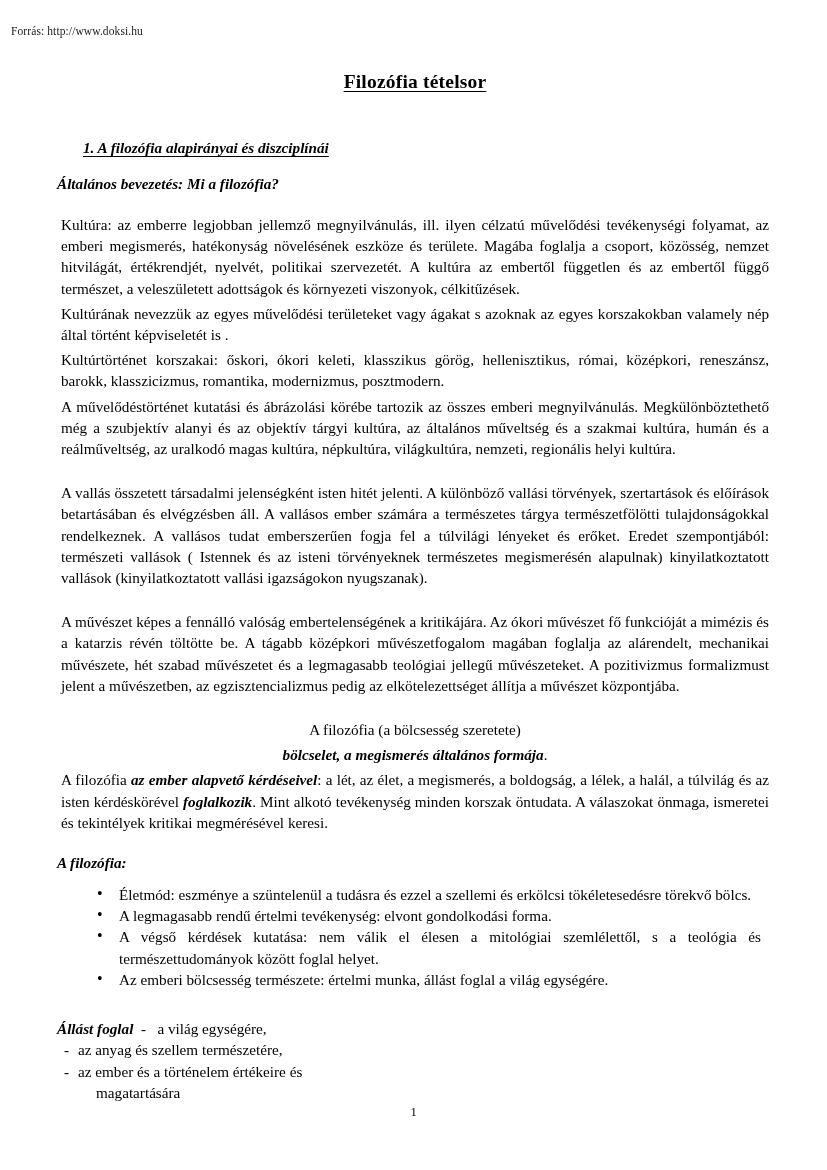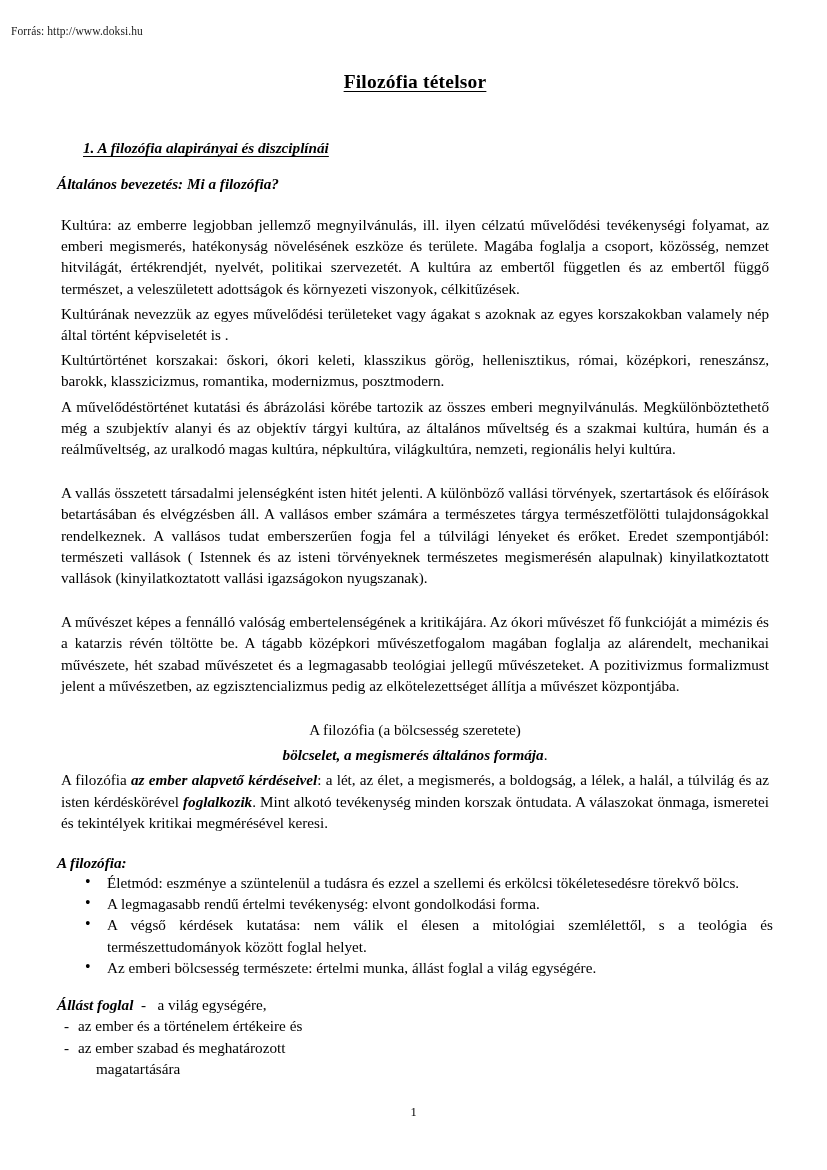--- a/index.html
+++ b/index.html
@@ -90,21 +90,21 @@
   p.para.nojust { text-align: center; }
 
   p.para b, p.para .bi {
     font-weight: bold;
     font-style: italic;
   }
 
   
   ul.bullets {
     list-style: none;
-    margin: 0;
+    margin: 12px;
     padding: 0;
   }
   ul.bullets > li {
     position: relative;
     font-size: 15.2px;
     line-height: 21.2px;
     padding-left: 50px;
     text-align: justify;
     margin: 0;
   }
@@ -217,22 +217,22 @@
       <li>A legmagasabb rendű értelmi tevékenység: elvont gondolkodási forma.</li>
       <li>A végső kérdések kutatása: nem válik el élesen a mitológiai szemlélettől, s a teológia és természettudományok között foglal helyet.</li>
       <li>Az emberi bölcsesség természete: értelmi munka, állást foglal a világ egységére.</li>
     </ul>
 
     <div class="spacer-sm"></div>
 
     <div class="dash-head"><span class="lead">Állást foglal</span><span>  -   </span><span>a világ egységére,</span></div>
 
     <ul class="dashes">
+      <li>az anyag és szellem természetére,</li>
       <li>az ember és a történelem értékeire és</li>
-      <li>az ember szabad és meghatározott</li>
     </ul>
 
     <div class="cont-indent">magatartására</div>
 
   </div>
 
   <div class="page-number">1</div>
 
 </div>
 

